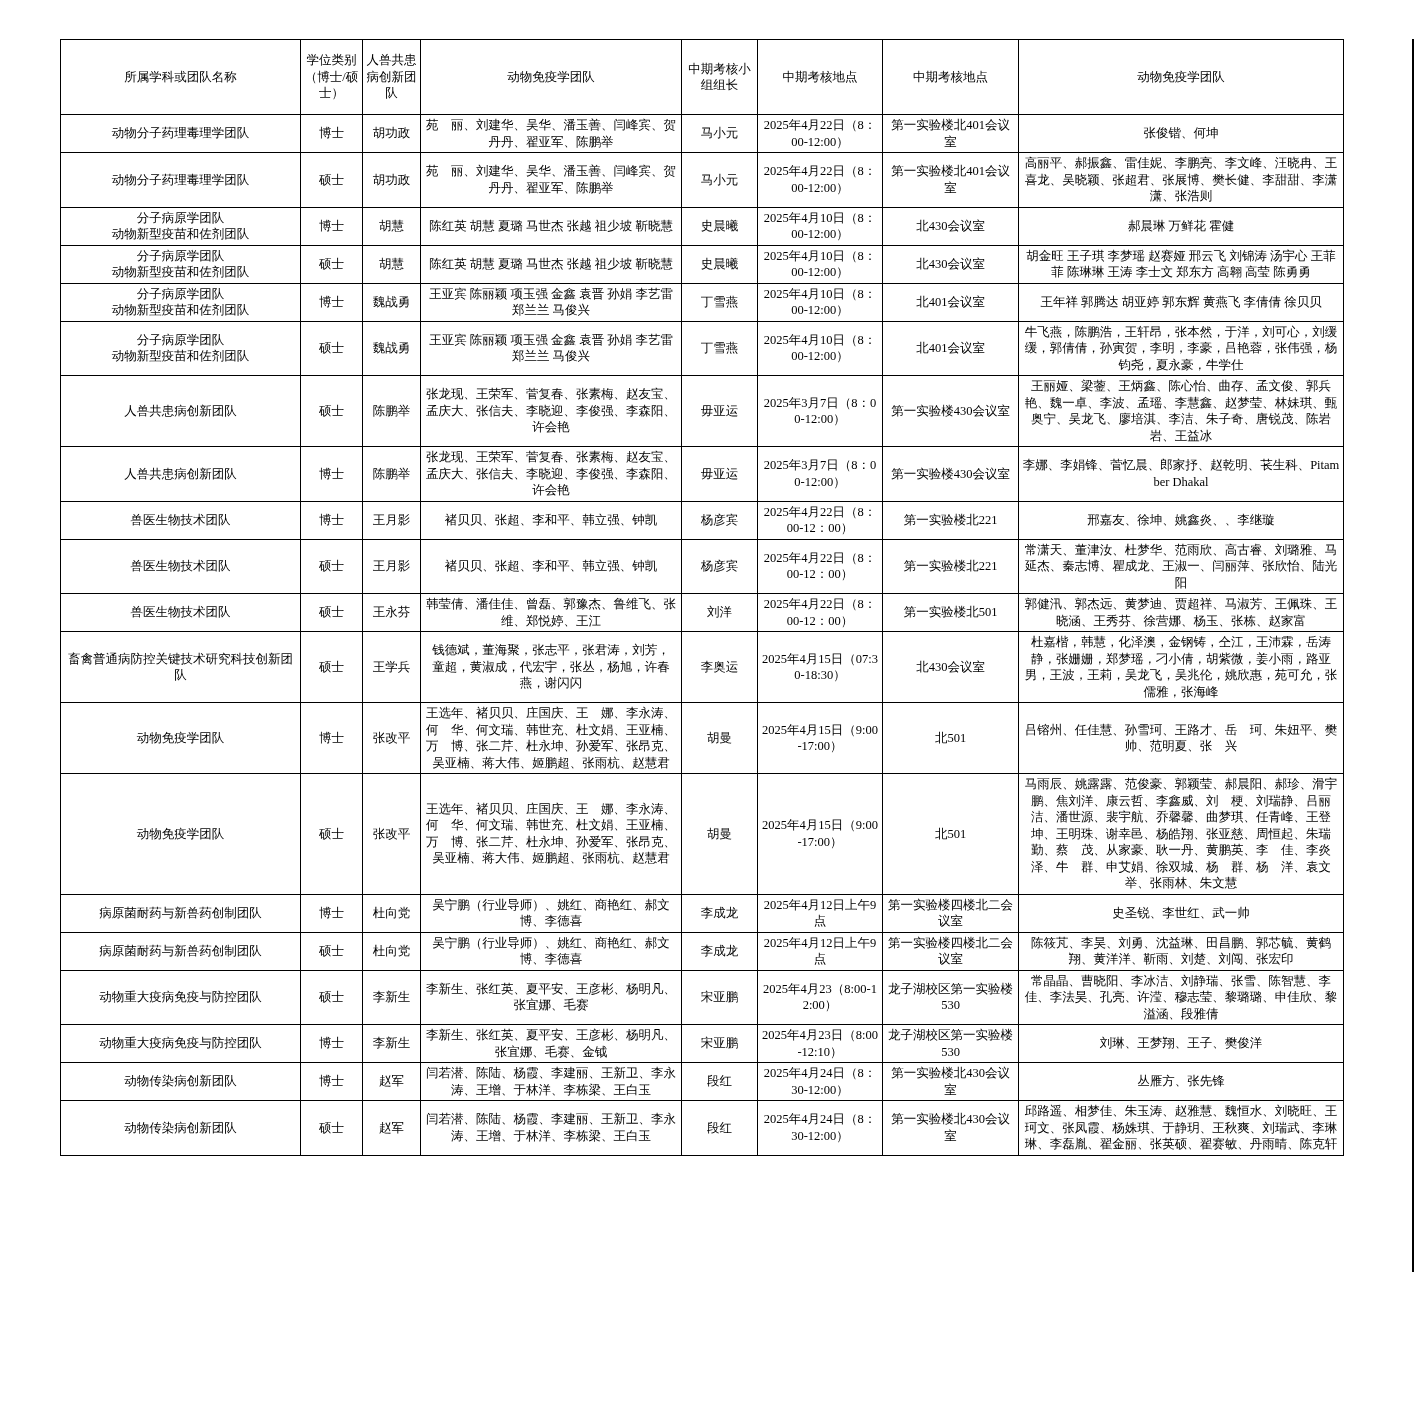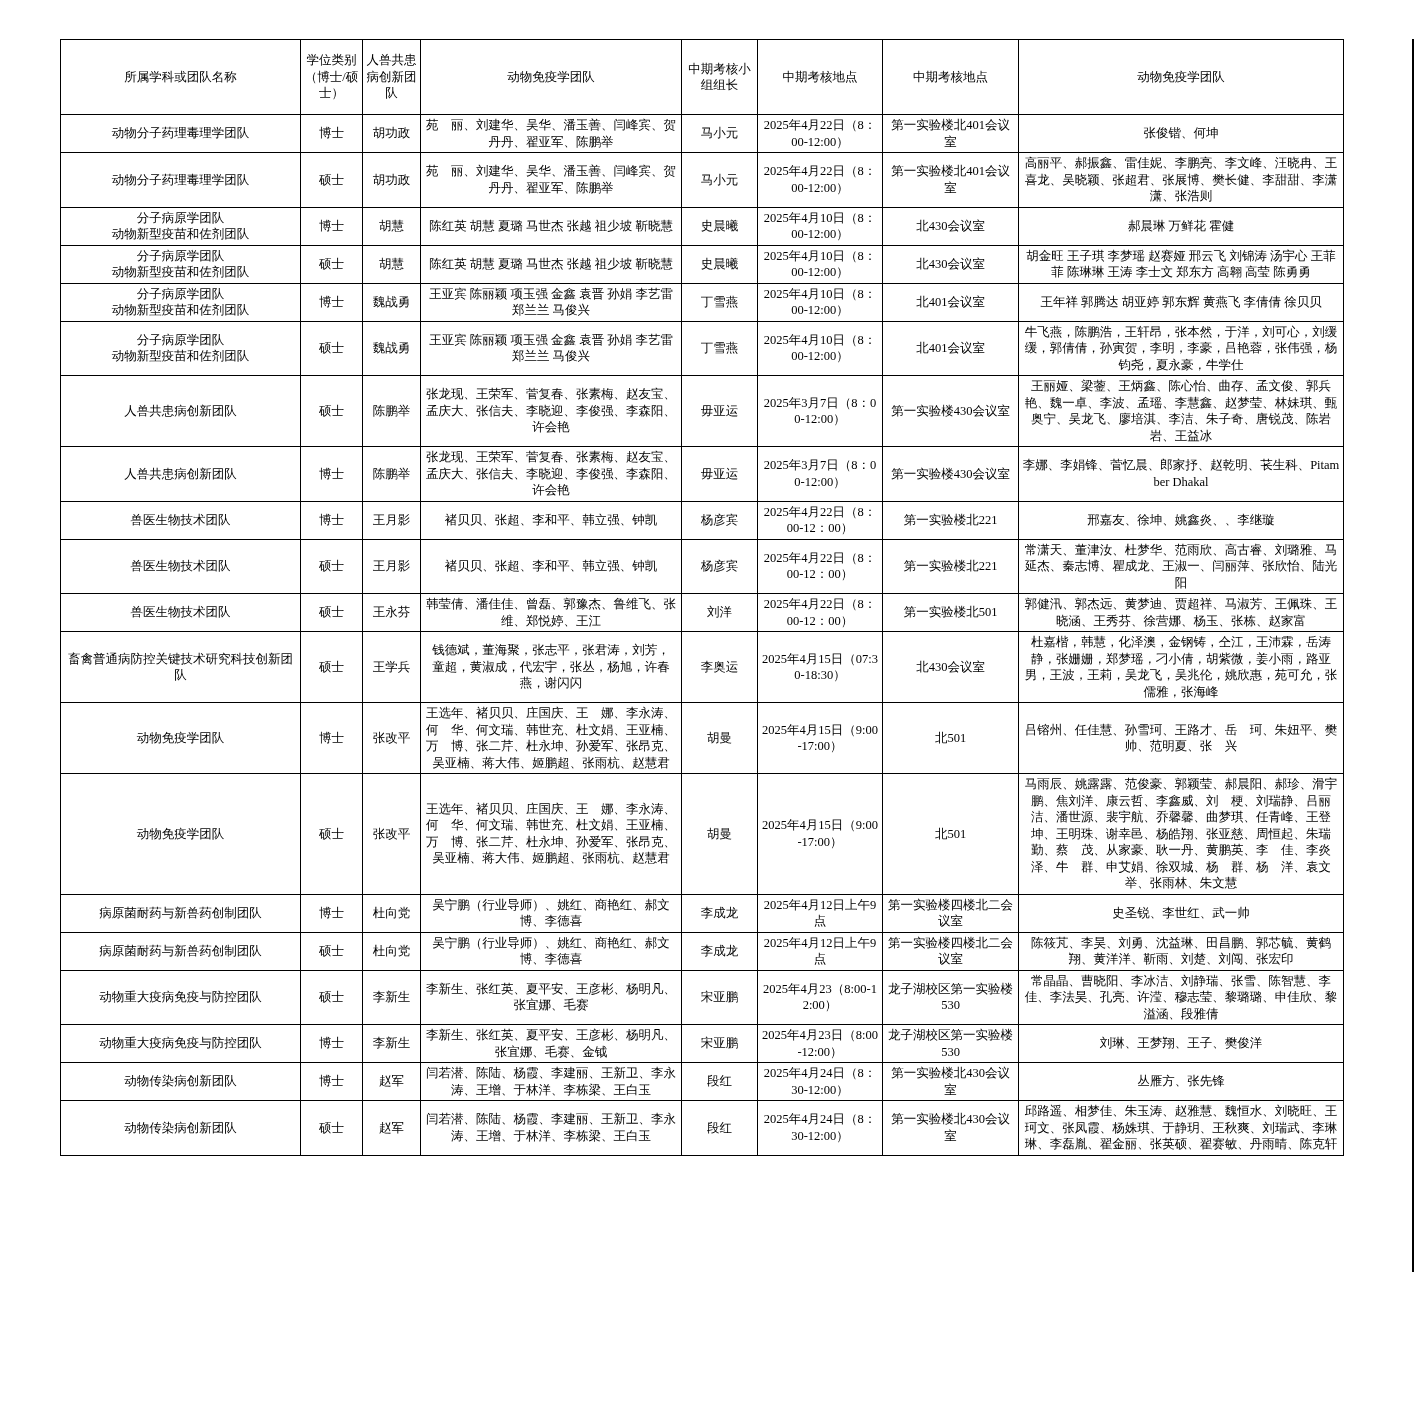--- a/index.html
+++ b/index.html
@@ -251,21 +251,21 @@
           <td>2025年4月23（8:00-12:00）</td>
           <td>龙子湖校区第一实验楼530</td>
           <td>常晶晶、曹晓阳、李冰洁、刘静瑞、张雪、陈智慧、李佳、李法昊、孔亮、许滢、穆志莹、黎璐璐、申佳欣、黎溢涵、段雅倩</td>
         </tr>
         <tr>
           <td>动物重大疫病免疫与防控团队</td>
           <td>博士</td>
           <td>李新生</td>
           <td>李新生、张红英、夏平安、王彦彬、杨明凡、张宜娜、毛赛、金钺</td>
           <td>宋亚鹏</td>
-          <td>2025年4月23日（8:00-12:00）</td>
+          <td>2025年4月23日（8:00-12:10）</td>
           <td>龙子湖校区第一实验楼530</td>
           <td>刘琳、王梦翔、王子、樊俊洋</td>
         </tr>
         <tr>
           <td>动物传染病创新团队</td>
           <td>博士</td>
           <td>赵军</td>
           <td>闫若潜、陈陆、杨霞、李建丽、王新卫、李永涛、王增、于林洋、李栋梁、王白玉</td>
           <td>段红</td>
           <td>2025年4月24日（8：30-12:00）</td>

